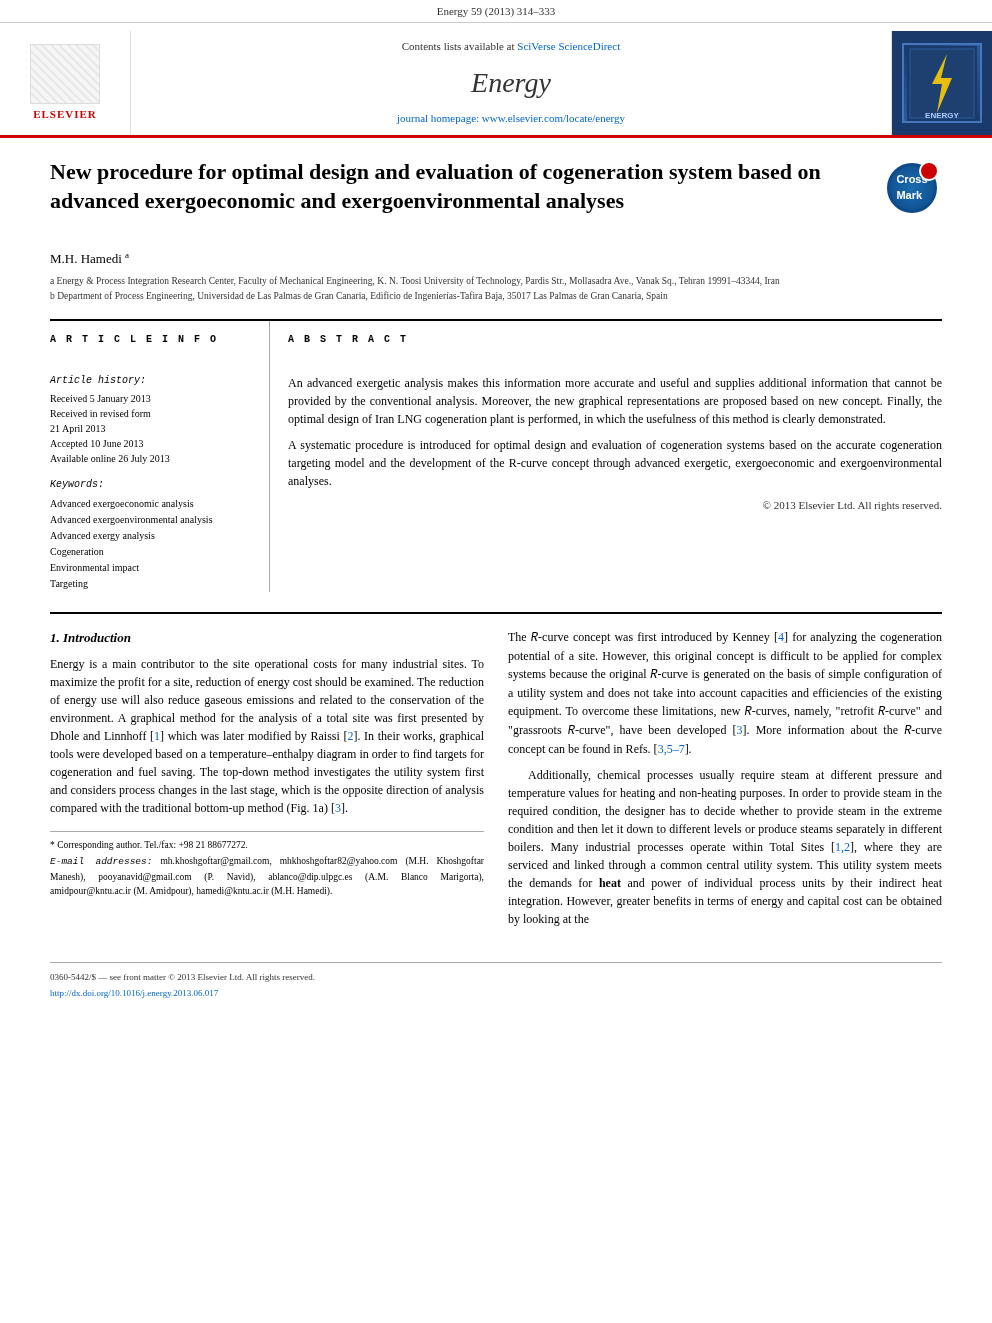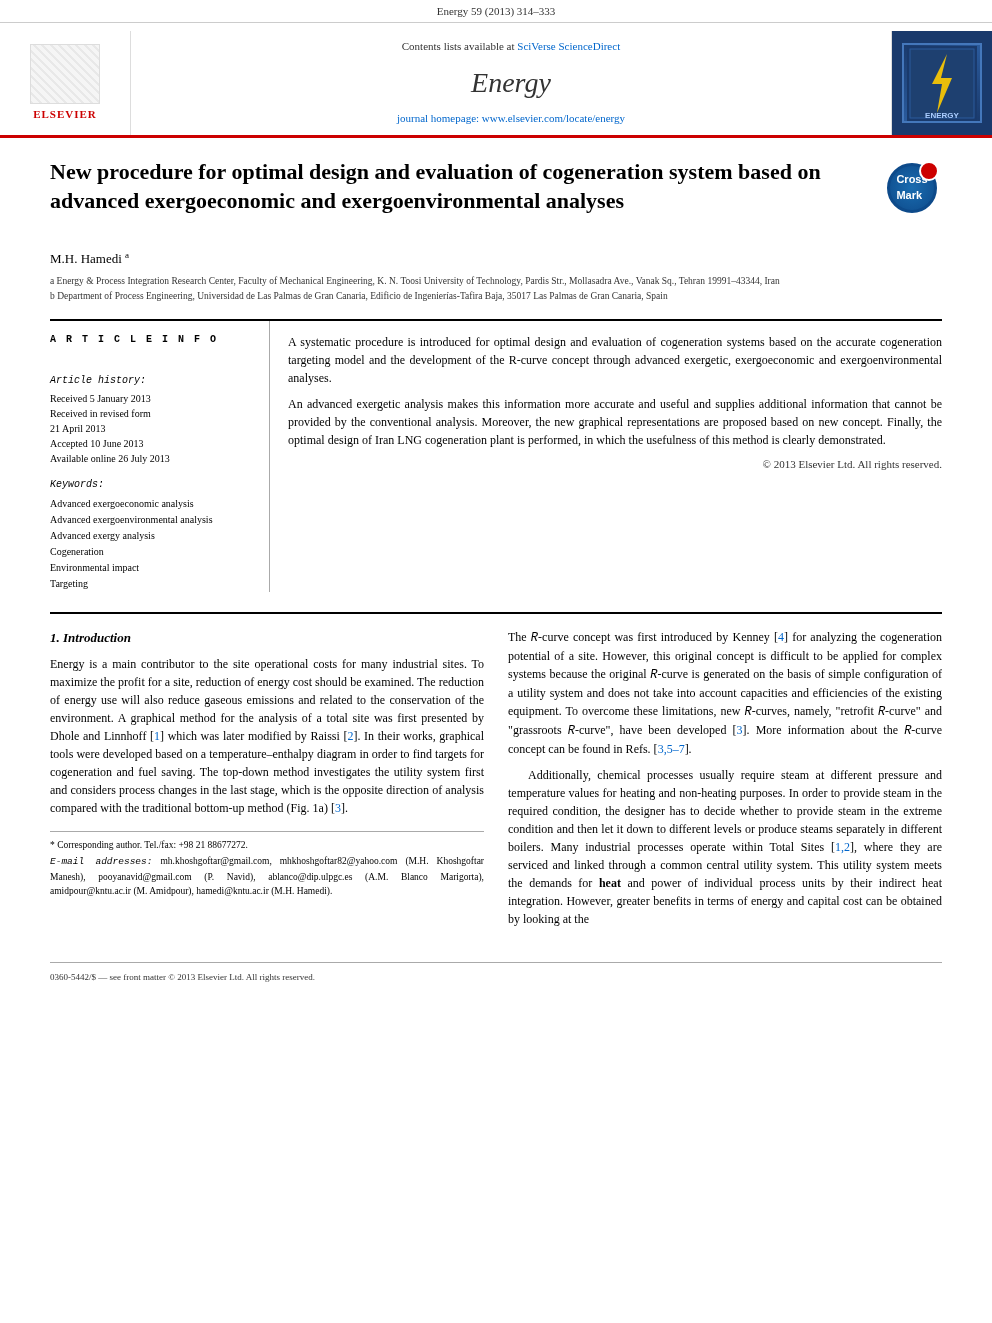--- a/index.html
+++ b/index.html
@@ -423,24 +423,25 @@
         <div class="kw-item">Advanced exergoeconomic analysis</div>
         <div class="kw-item">Advanced exergoenvironmental analysis</div>
         <div class="kw-item">Advanced exergy analysis</div>
         <div class="kw-item">Cogeneration</div>
         <div class="kw-item">Environmental impact</div>
         <div class="kw-item">Targeting</div>
       </div>
     </div>
 
     <div class="right-col">
+      <div class="section-header">A B S T R A C T</div>
 
       <div class="abstract-text">
+        <p>An advanced exergetic analysis makes this information more accurate and useful and supplies additional information that cannot be provided by the conventional analysis. Moreover, the new graphical representations are proposed based on new concept. Finally, the optimal design of Iran LNG cogeneration plant is performed, in which the usefulness of this method is clearly demonstrated.</p>
         <p>A systematic procedure is introduced for optimal design and evaluation of cogeneration systems based on the accurate cogeneration targeting model and the development of the R-curve concept through advanced exergetic, exergoeconomic and exergoenvironmental analyses.</p>
-        <p>An advanced exergetic analysis makes this information more accurate and useful and supplies additional information that cannot be provided by the conventional analysis. Moreover, the new graphical representations are proposed based on new concept. Finally, the optimal design of Iran LNG cogeneration plant is performed, in which the usefulness of this method is clearly demonstrated.</p>
       </div>
       <div class="copyright-line">© 2013 Elsevier Ltd. All rights reserved.</div>
     </div>
   </div>
 
   <div class="body-section">
 
     <div class="body-left">
       <div class="body-section-title">1.   Introduction</div>
 
@@ -460,15 +461,18 @@
     <div class="body-right">
       <div class="body-text">
         <p>The <span class="italic">R</span>-curve concept was first introduced by Kenney [<span class="ref-link">4</span>] for analyzing the cogeneration potential of a site. However, this original concept is difficult to be applied for complex systems because the original <span class="italic">R</span>-curve is generated on the basis of simple configuration of a utility system and does not take into account capacities and efficiencies of the existing equipment. To overcome these limitations, new <span class="italic">R</span>-curves, namely, "retrofit <span class="italic">R</span>-curve" and "grassroots <span class="italic">R</span>-curve", have been developed [<span class="ref-link">3</span>]. More information about the <span class="italic">R</span>-curve concept can be found in Refs. [<span class="ref-link">3,5–7</span>].</p>
         <p>Additionally, chemical processes usually require steam at different pressure and temperature values for heating and non-heating purposes. In order to provide steam in the required condition, the designer has to decide whether to provide steam in the extreme condition and then let it down to different levels or produce steams separately in different boilers. Many industrial processes operate within Total Sites [<span class="ref-link">1,2</span>], where they are serviced and linked through a common central utility system. This utility system meets the demands for <span class="bold">heat</span> and power of individual process units by their indirect heat integration. However, greater benefits in terms of energy and capital cost can be obtained by looking at the</p>
       </div>
     </div>
   </div>
 
   <div class="page-footer">
     <div class="footer-note">0360-5442/$ — see front matter © 2013 Elsevier Ltd. All rights reserved.</div>
+    <div class="footer-note footer-doi" style="color:#0066cc; cursor:pointer;">
+      <span>http://dx.doi.org/10.1016/j.energy.2013.06.017</span>
+    </div>
   </div>
 
 </div>
 
 </body></html>

